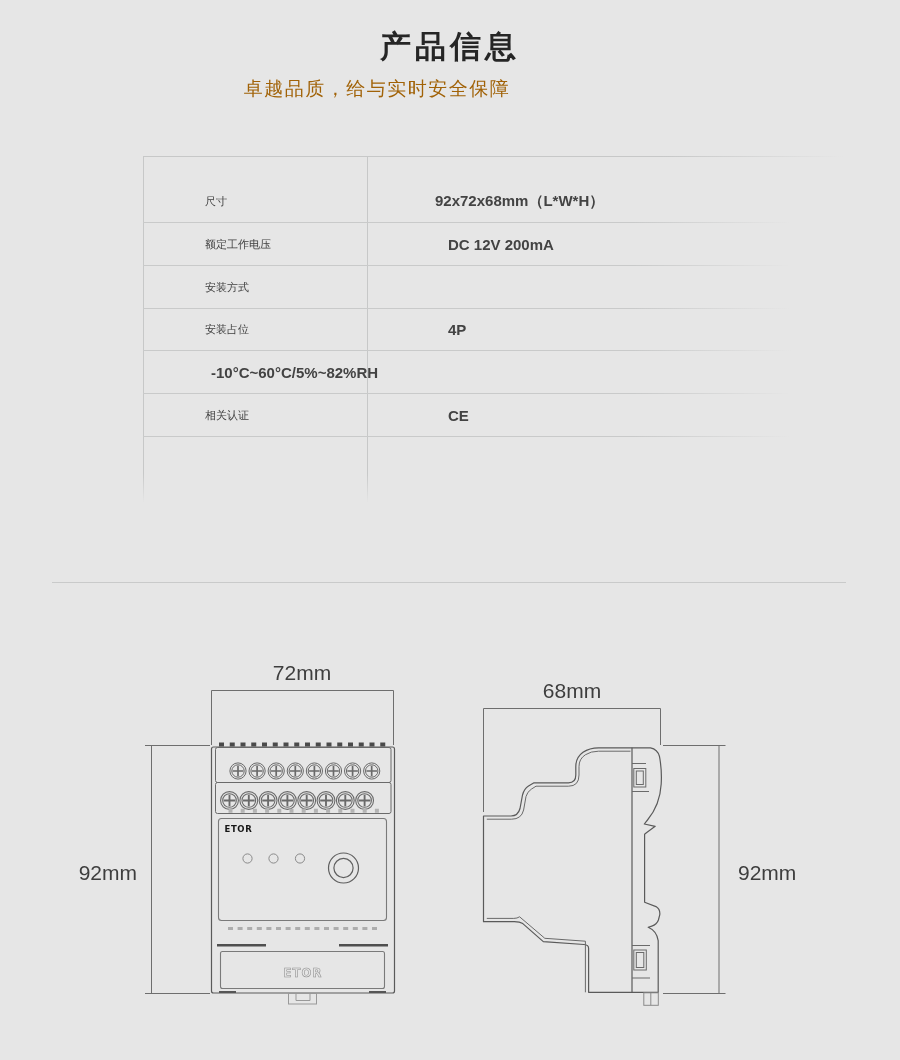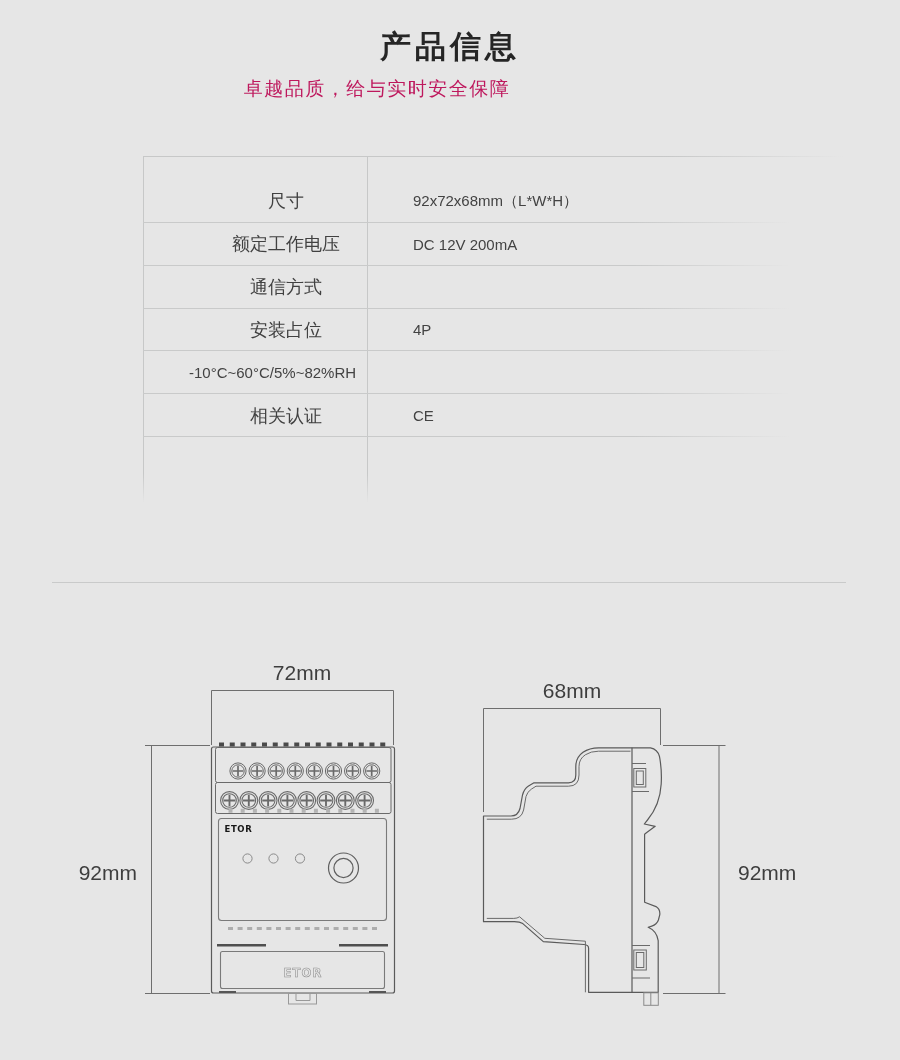--- a/index.html
+++ b/index.html
@@ -9,43 +9,43 @@
     font-family:"Liberation Sans","DejaVu Sans",sans-serif;
     color:#3c3c3c;
   }
   .page{position:absolute;inset:0;}
   .title{
     position:absolute;left:0;top:26px;width:900px;margin:0;
     text-align:center;font-size:31px;font-weight:700;letter-spacing:4px;color:#262626;
   }
   .subtitle{
     position:absolute;left:0;top:76px;width:754px;
-    text-align:center;font-size:19px;font-weight:400;letter-spacing:1.5px;color:#be185d;
+    text-align:center;font-size:19px;font-weight:400;letter-spacing:1.5px;color:#a16207;
   }
   
   .spec-table{position:absolute;left:143px;top:156px;width:702px;}
   .t-top{
     position:absolute;left:0;top:0;width:702px;height:1px;
     background:linear-gradient(90deg,#c7c8c8 0,#c7c8c8 520px,rgba(199,200,200,0) 700px);
   }
   .t-left,.t-div{
     position:absolute;top:0;width:1px;height:347px;
     background:linear-gradient(180deg,#c7c8c8 0,#c7c8c8 318px,rgba(199,200,200,0) 347px);
   }
   .t-left{left:0;}
   .t-div{left:224px;}
   .t-row{position:relative;display:flex;align-items:center;}
   .t-row.tall{height:67px;padding-top:23px;box-sizing:border-box;}
-  .t-row.norm{height:42.8px;}
+  .t-row.norm{height:42.8px;gap:13px;}
   .t-line{
     position:absolute;left:0;bottom:0;width:660px;height:1px;
     background:linear-gradient(90deg,#c9caca 0,#c9caca 490px,rgba(201,202,202,0) 648px);
   }
-  .t-label{width:224px;box-sizing:border-box;padding-left:62px;font-size:18px;color:#414141;text-align:center;}
-  .t-value{box-sizing:border-box;padding-left:46px;font-size:15px;color:#434343;}
+  .t-label{width:224px;box-sizing:border-box;padding-left:62px;font-size:11px;color:#414141;}
+  .t-value{box-sizing:border-box;padding-left:68px;font-size:15px;color:#434343;font-weight:bold;}
   
   .section-divider{position:absolute;left:52px;top:582px;width:794px;height:1px;background:#c9caca;}
   
   .drawings{position:absolute;left:0;top:640px;}
   text.dim{font-size:21px;fill:#3e3e3e;font-family:"Liberation Sans","DejaVu Sans",sans-serif;}
   text.logo-dark{font-size:8.5px;font-weight:700;letter-spacing:.6px;fill:#161616;font-family:"DejaVu Sans",sans-serif;}
   text.logo-outline{font-size:11.5px;font-weight:700;letter-spacing:1.2px;fill:none;stroke:#8d8d8d;stroke-width:.55;font-family:"DejaVu Sans",sans-serif;}
   .ln{stroke:#6e6e6e;stroke-width:1;fill:none;}
   .body-ln{stroke:#5a5a5a;stroke-width:1.2;fill:none;stroke-linejoin:round;stroke-linecap:round;}
   .det{stroke:#6a6a6a;stroke-width:1;fill:none;}
@@ -68,21 +68,21 @@
       <div class="t-label">尺寸</div>
       <div class="t-value">92x72x68mm（L*W*H）</div>
       <div class="t-line"></div>
     </div>
     <div class="t-row norm">
       <div class="t-label">额定工作电压</div>
       <div class="t-value">DC 12V 200mA</div>
       <div class="t-line"></div>
     </div>
     <div class="t-row norm">
-      <div class="t-label">通信方式</div>
+      <div class="t-label">安装方式</div>
       <div class="t-line"></div>
     </div>
     <div class="t-row norm">
       <div class="t-label">安装占位</div>
       <div class="t-value">4P</div>
       <div class="t-line"></div>
     </div>
     <div class="t-row norm">
       <div class="t-value">-10°C~60°C/5%~82%RH</div>
       <div class="t-line"></div>

